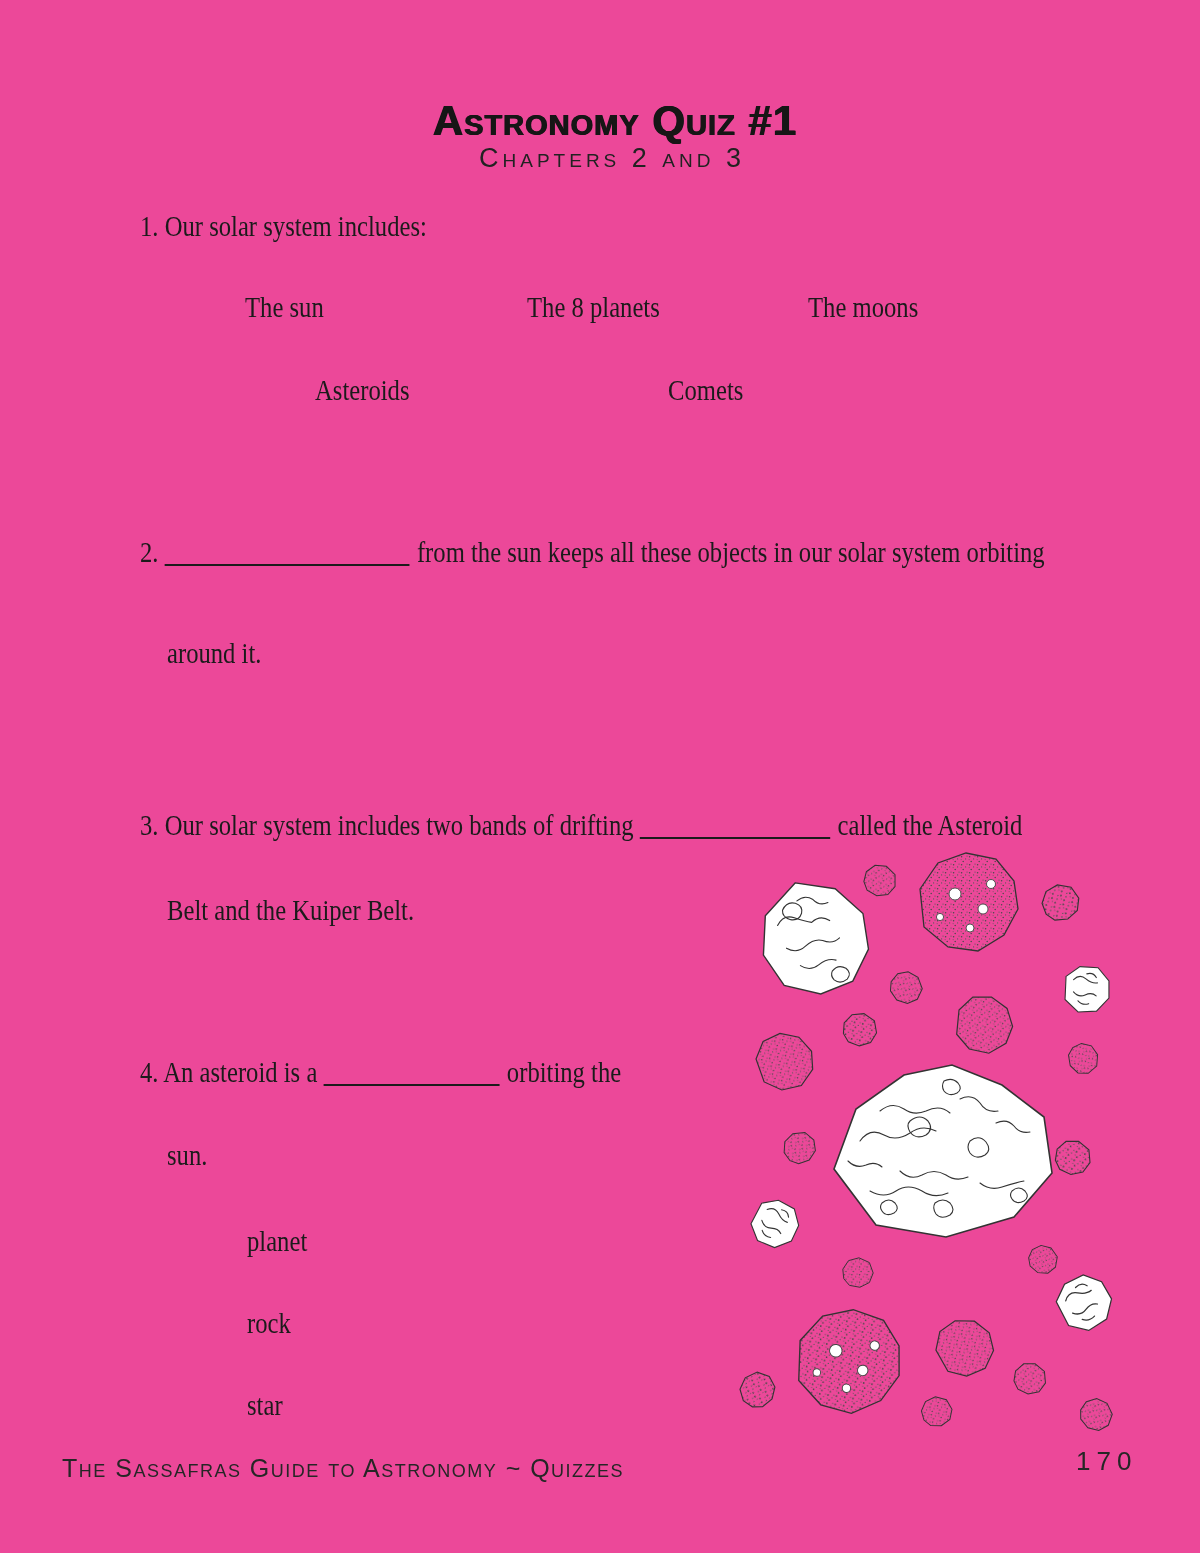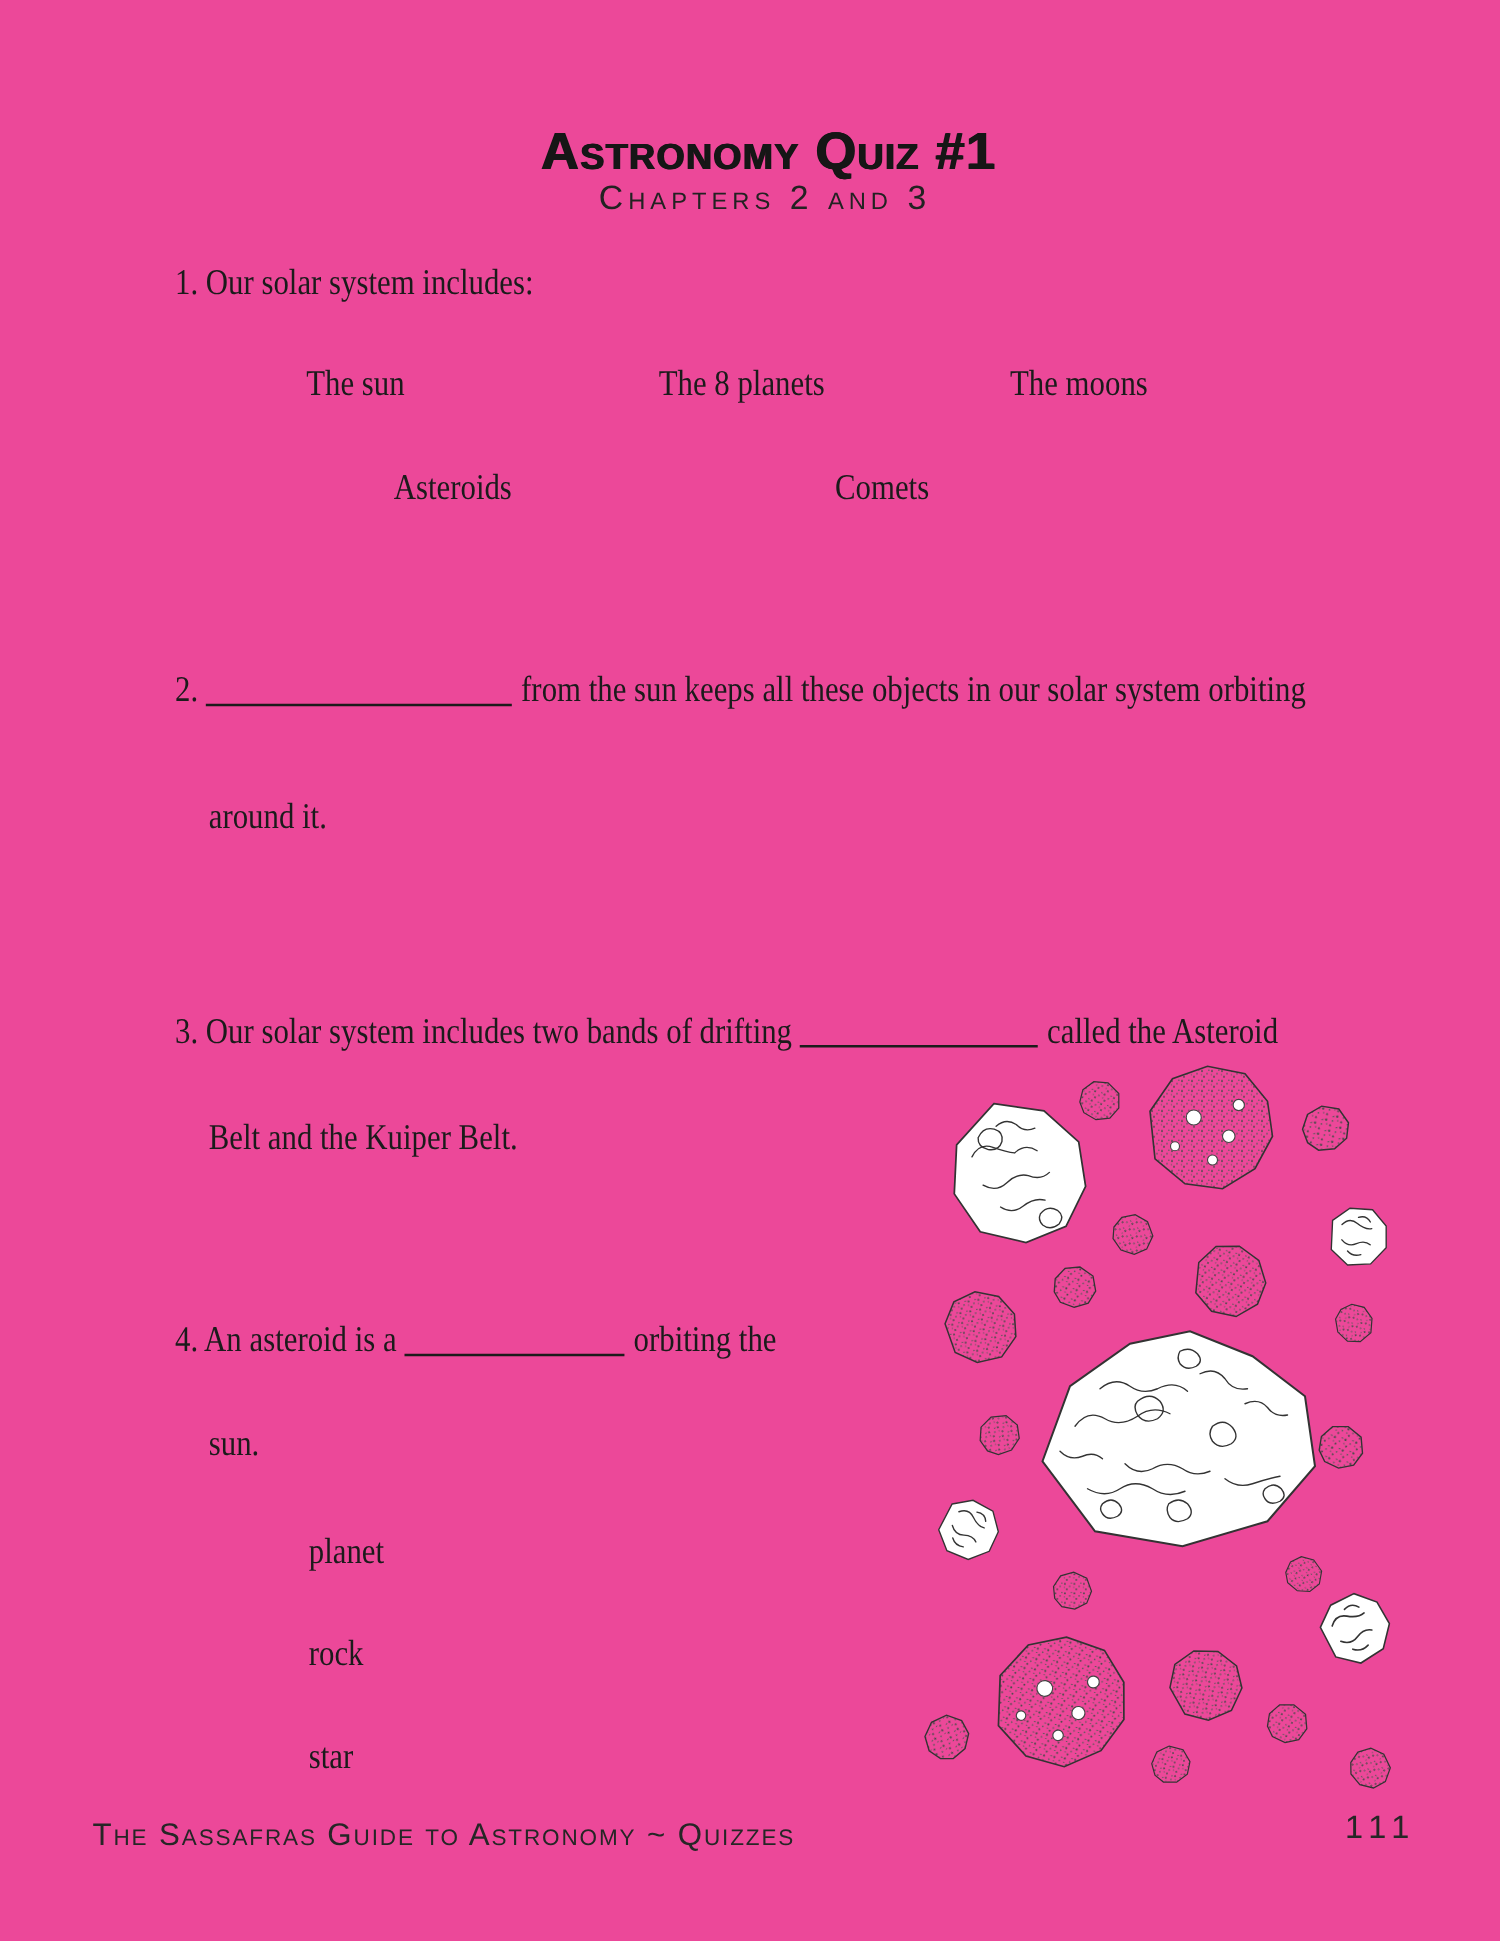--- a/index.html
+++ b/index.html
@@ -143,16 +143,16 @@
     <use href="#mazeS" transform="translate(356,461) rotate(-20) scale(1.15)"></use>
 
     <use href="#rockL" transform="translate(120,519) rotate(8) scale(1.05)"></use>
     <use href="#rockM" transform="translate(237,505) rotate(-20)"></use>
     <use href="#rockS" transform="translate(30,547) rotate(-50) scale(1.1)"></use>
     <use href="#rockS" transform="translate(302,536) rotate(15)"></use>
     <use href="#rockS" transform="translate(209,569) rotate(-10) scale(0.95)"></use>
     <use href="#rockS" transform="translate(368,572) rotate(40)"></use>
   </svg>
 
-  <div class="abs footer-text" style="left:74px;top:1456px;">The Sassafras Guide to Astronomy ~ Quizzes</div>
-  <div class="abs page-number" style="left:1076px;top:1448px;">111</div>
+  <div class="abs footer-text" style="left:62px;top:1456px;">The Sassafras Guide to Astronomy ~ Quizzes</div>
+  <div class="abs page-number" style="left:1076px;top:1448px;">170</div>
 
 </div>
 
 </body></html>

